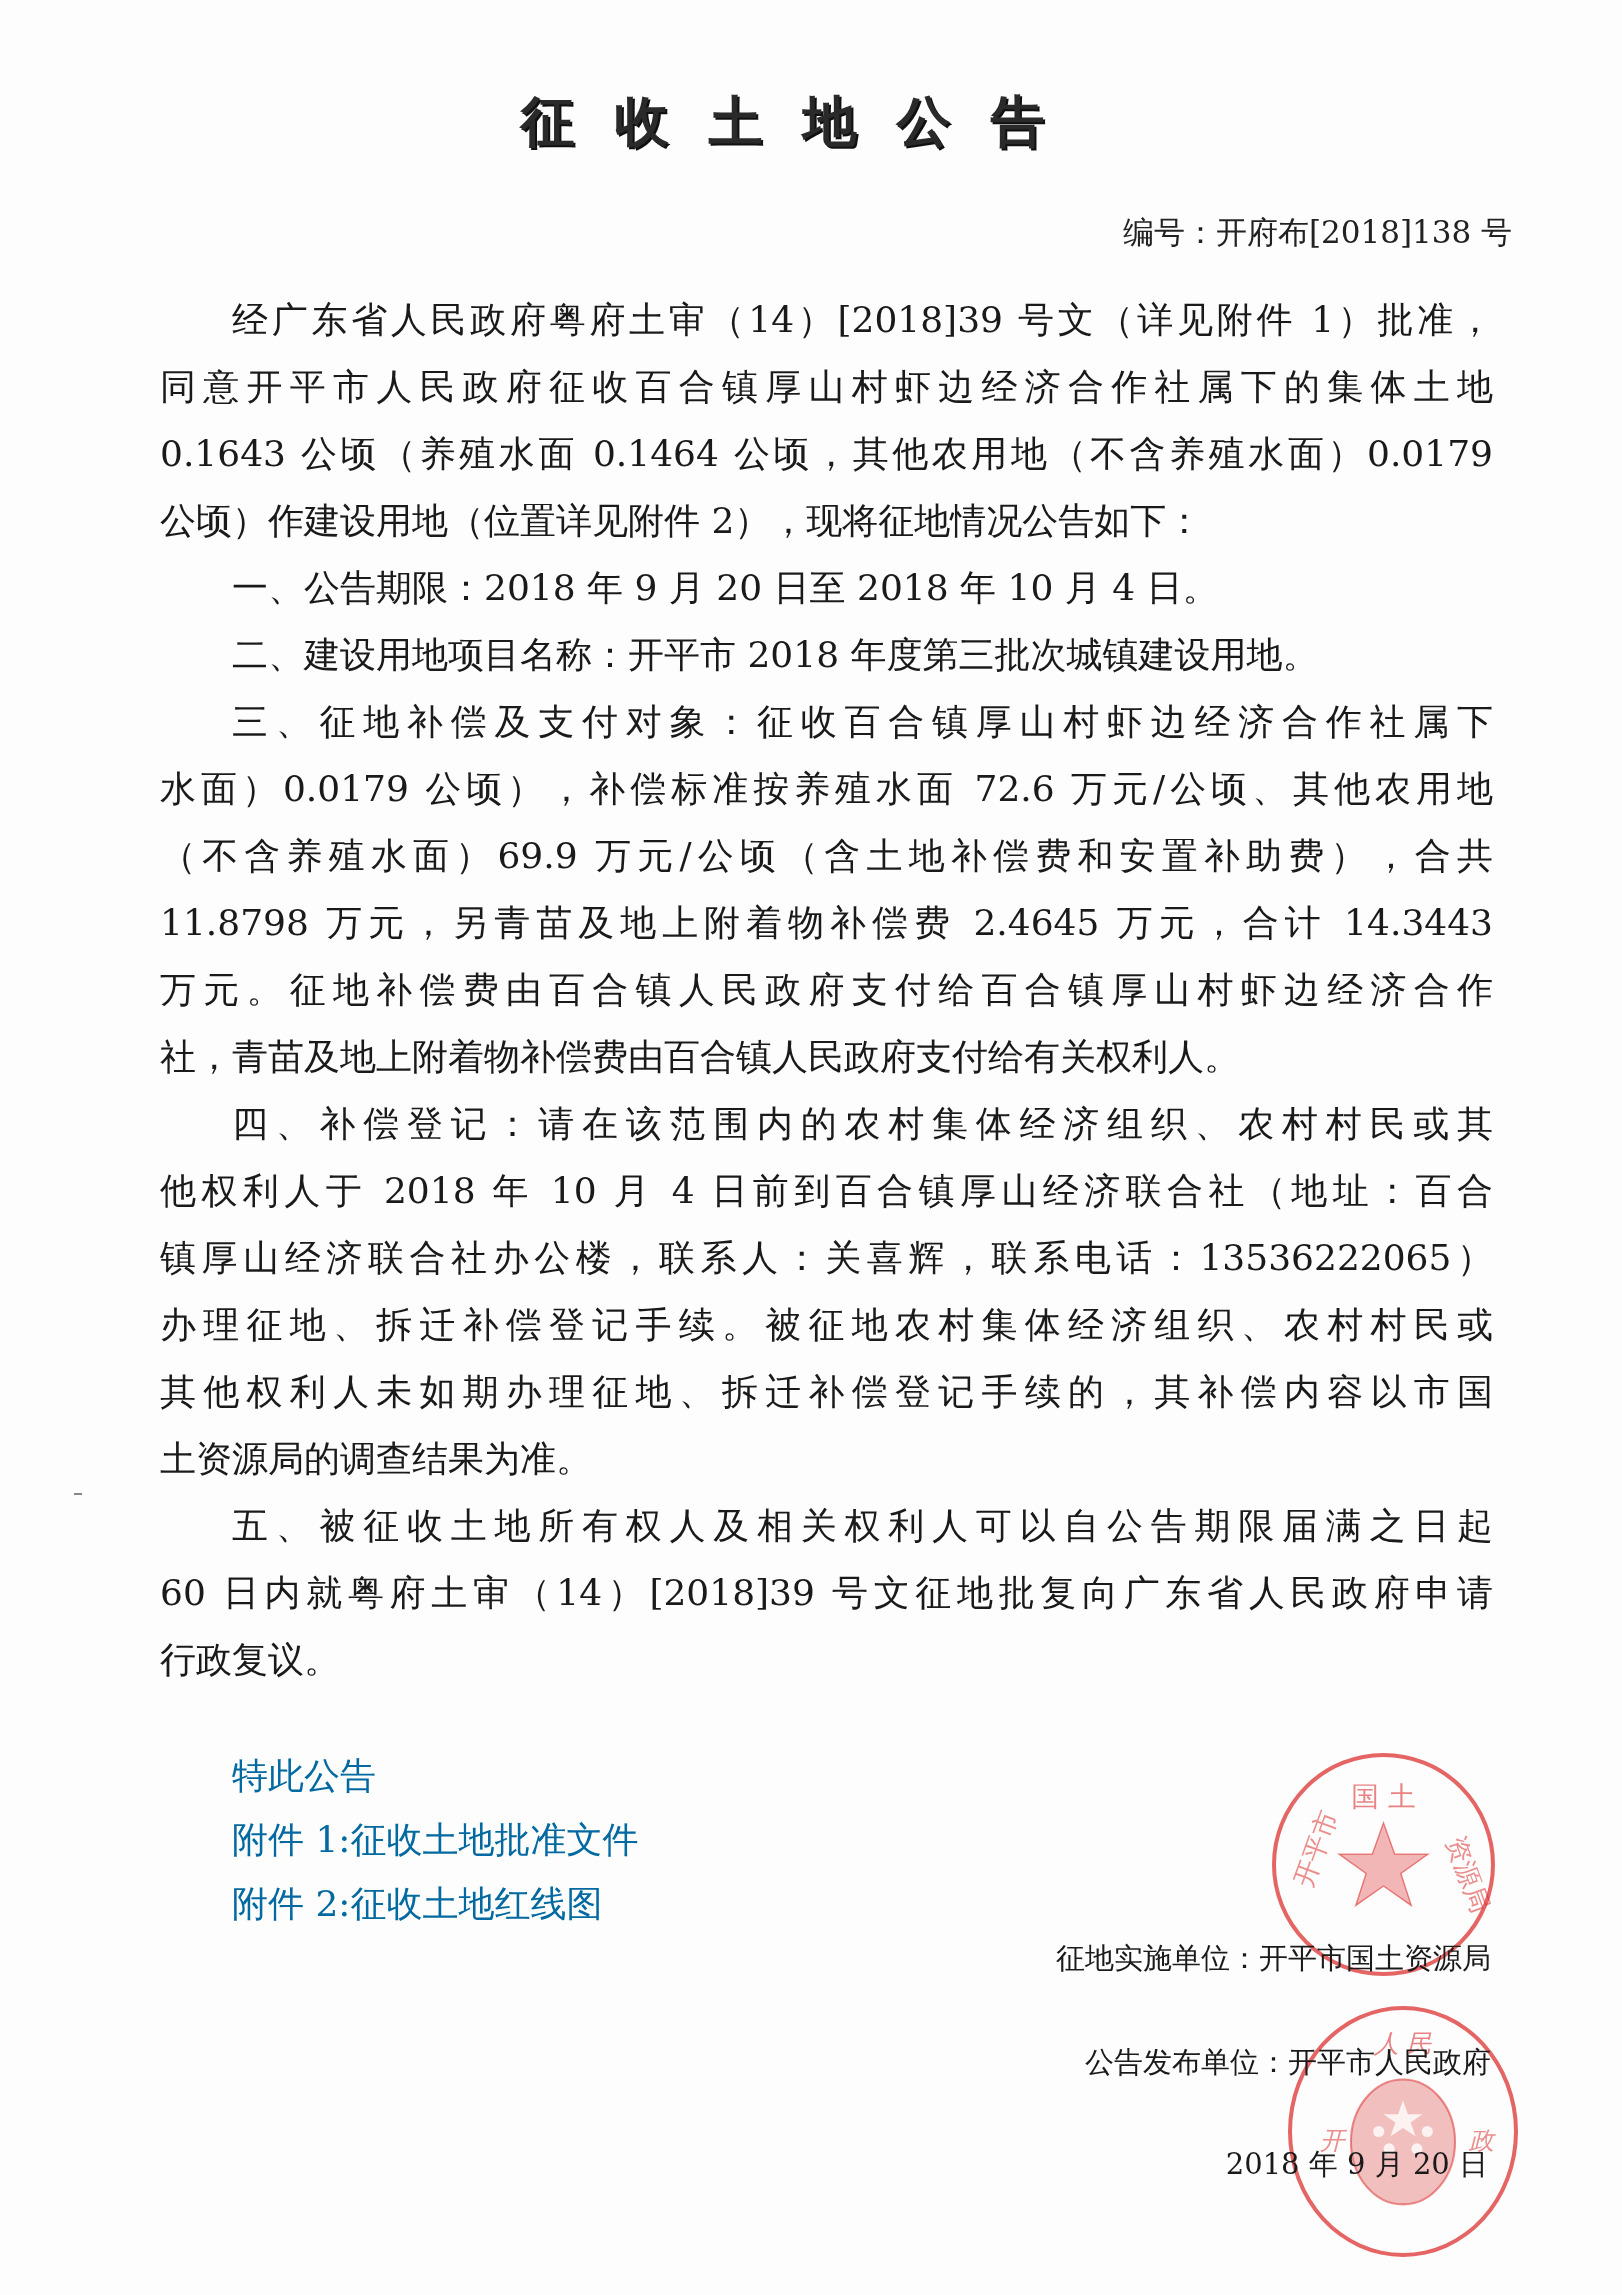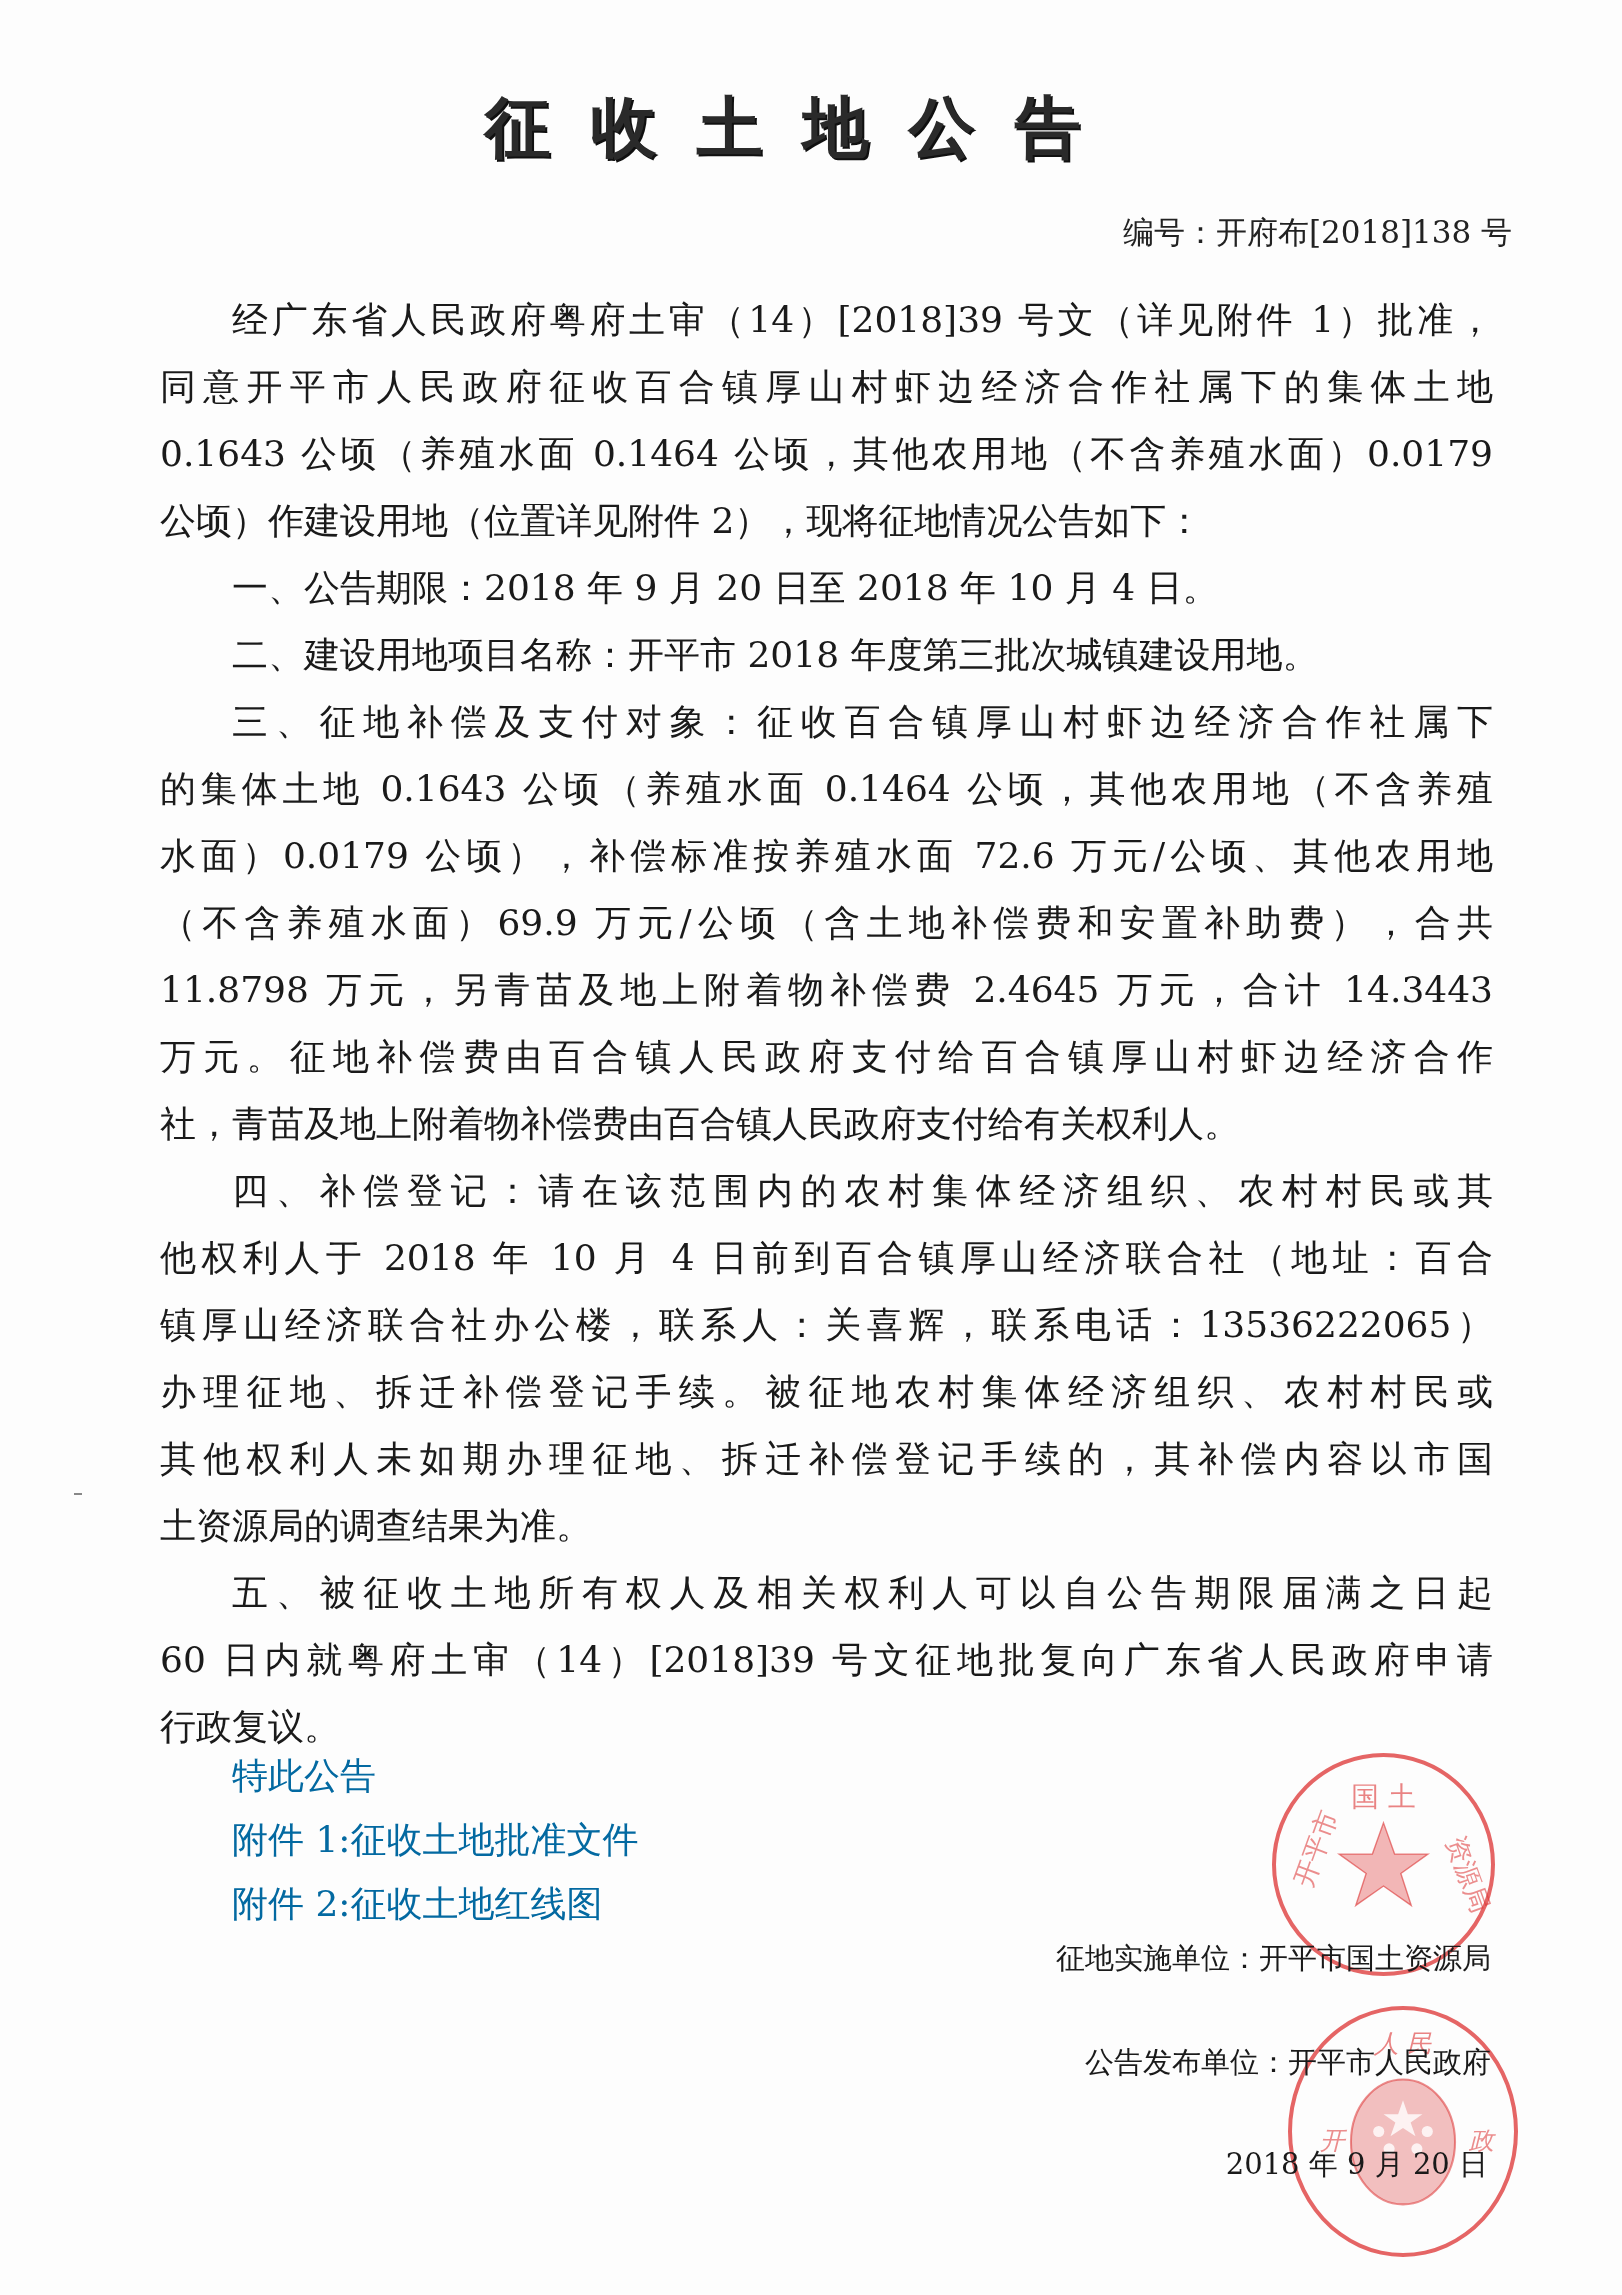--- a/index.html
+++ b/index.html
@@ -21,21 +21,21 @@
       width: 1623px;
       height: 2295px;
       background: #fdfdfd;
     }
     .title {
       position: absolute;
       left: 0;
       top: 94px;
       width: 1605px;
       text-align: center;
-      font-size: 66px;
+      font-size: 54px;
       font-weight: bold;
       letter-spacing: 40px;
       color: #2a2a2a;
       text-shadow: 2.1px 2.1px 0 #101010;
       line-height: 1;
     }
     .doc-number {
       position: absolute;
       right: 111px;
       top: 217px;
@@ -125,21 +125,20 @@
   <div class="doc-number">编号：开府布[2018]138 号</div>
 
   <div class="body-text">
     <span class="line indent">经广东省人民政府粤府土审（14）[2018]39 号文（详见附件 1）批准，</span>
     <span class="line">同意开平市人民政府征收百合镇厚山村虾边经济合作社属下的集体土地</span>
     <span class="line">0.1643 公顷（养殖水面 0.1464 公顷，其他农用地（不含养殖水面）0.0179</span>
     <span class="line last">公顷）作建设用地（位置详见附件 2），现将征地情况公告如下：</span>
     <span class="line indent last">一、公告期限：2018 年 9 月 20 日至 2018 年 10 月 4 日。</span>
     <span class="line indent last">二、建设用地项目名称：开平市 2018 年度第三批次城镇建设用地。</span>
     <span class="line indent">三、征地补偿及支付对象：征收百合镇厚山村虾边经济合作社属下</span>
-    <span class="line">的集体土地 0.1643 公顷（养殖水面 0.1464 公顷，其他农用地（不含养殖</span>
     <span class="line">水面）0.0179 公顷），补偿标准按养殖水面 72.6 万元/公顷、其他农用地</span>
     <span class="line">（不含养殖水面）69.9 万元/公顷（含土地补偿费和安置补助费），合共</span>
     <span class="line">11.8798 万元，另青苗及地上附着物补偿费 2.4645 万元，合计 14.3443</span>
     <span class="line">万元。征地补偿费由百合镇人民政府支付给百合镇厚山村虾边经济合作</span>
     <span class="line last">社，青苗及地上附着物补偿费由百合镇人民政府支付给有关权利人。</span>
     <span class="line indent">四、补偿登记：请在该范围内的农村集体经济组织、农村村民或其</span>
     <span class="line">他权利人于 2018 年 10 月 4 日前到百合镇厚山经济联合社（地址：百合</span>
     <span class="line">镇厚山经济联合社办公楼，联系人：关喜辉，联系电话：13536222065）</span>
     <span class="line">办理征地、拆迁补偿登记手续。被征地农村集体经济组织、农村村民或</span>
     <span class="line">其他权利人未如期办理征地、拆迁补偿登记手续的，其补偿内容以市国</span>

